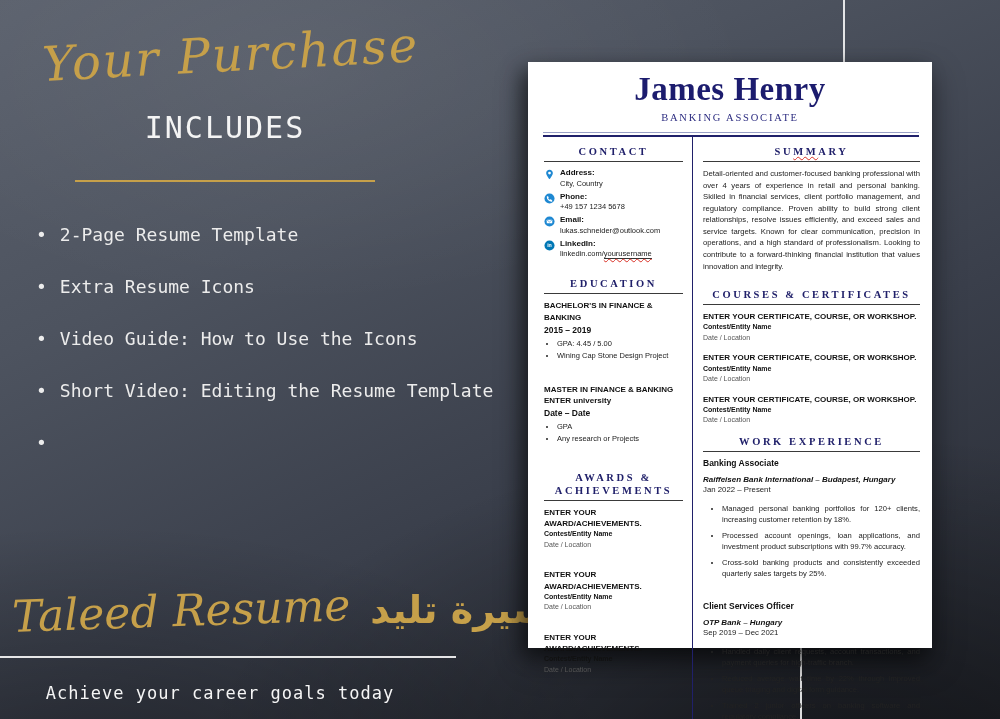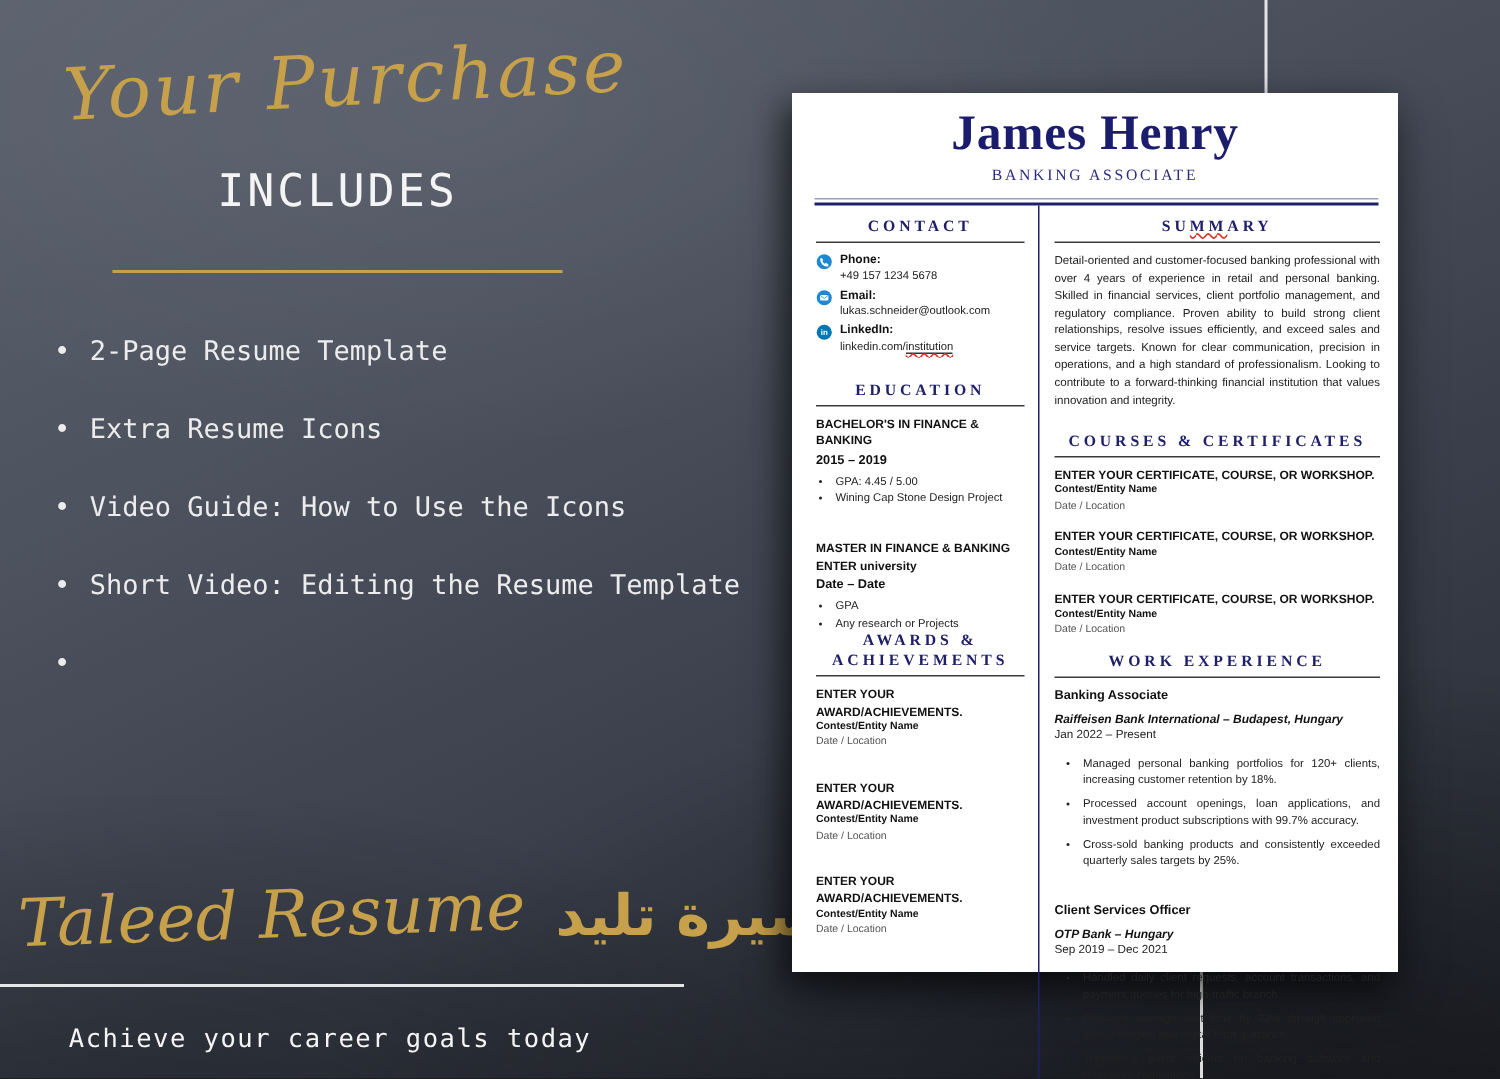--- a/index.html
+++ b/index.html
@@ -53,21 +53,21 @@
     color:#20206a;text-align:center;border-bottom:1.3px solid #3a3a3a;padding-bottom:3px;margin-bottom:6px;
     line-height:1.25;}
   
   .c-entry{display:flex;gap:5px;margin-bottom:1px;}
   .cicon{flex:0 0 11px;width:11px;height:11px;margin-top:1px;}
   .cicon svg{display:block;width:11px;height:11px;}
   .c-label{font-size:8px;font-weight:bold;color:#111;line-height:1.3;}
   .c-val{font-size:7.5px;color:#222;line-height:1.35;margin-bottom:2px;}
   .lnk{border-bottom:.8px solid #333;text-decoration:underline wavy #d93025 1px;text-underline-offset:2px;cursor:pointer;}
   
-  .gap16{margin-top:16px;} .gap22{margin-top:22px;} .gap26{}
+  .gap16{margin-top:16px;} .gap22{margin-top:22px;} .gap26{margin-top:26px;}
   .b8{font-size:8px;font-weight:bold;color:#111;line-height:1.45;}
   .b85{font-size:8.5px;font-weight:bold;color:#111;line-height:1.5;}
   .ul-sm{margin:2px 0 0 0;padding-left:13px;}
   .ul-sm li{font-size:7.5px;color:#222;line-height:1.55;}
   .award{margin-bottom:19px;}
   .award .t{font-size:8px;font-weight:bold;color:#111;line-height:1.4;}
   .meta-b{font-size:7px;font-weight:bold;color:#111;line-height:1.5;}
   .meta{font-size:7px;color:#555;line-height:1.5;}
   
   .summary-text{font-size:7.7px;line-height:1.5;text-align:justify;color:#222;margin-top:2px;}
@@ -130,20 +130,32 @@
     </div>
     <div class="header-rule"></div>
 
     <div class="cols">
 
       <div class="col-left">
 
         <div>
           <div class="sec-h">CONTACT</div>
 
+          <div class="c-entry">
+            <span class="cicon">
+              <svg viewBox="0 0 24 24">
+                  <path fill="#1e88d2" d="M12 1.5C7.9 1.5 4.7 4.7 4.7 8.8c0 5.4 7.3 13.7 7.3 13.7s7.3-8.3 7.3-13.7c0-4.1-3.2-7.3-7.3-7.3z"></path>
+                  <circle cx="12" cy="8.8" r="3" fill="#fff"></circle>
+                </svg>
+            </span>
+            <div>
+              <div class="c-label">Address:</div>
+              <div class="c-val">City, Country</div>
+            </div>
+          </div>
 
           <div class="c-entry">
             <span class="cicon">
               <svg viewBox="0 0 24 24">
                   <circle cx="12" cy="12" r="11" fill="#1e88d2"></circle>
                   <path fill="#fff" d="M16.4 14.7l-2-0.9a.9.9 0 0 0-1 .2l-.8.8a8 8 0 0 1-3.4-3.4l.8-.8a.9.9 0 0 0 .2-1l-.9-2a.9.9 0 0 0-.8-.6H7.2c-.7 0-1.2.6-1.2 1.2A10.8 10.8 0 0 0 16.8 19c.7 0 1.2-.5 1.2-1.2v-1.3a.9.9 0 0 0-.6-.8z"></path>
                 </svg>
             </span>
             <div>
               <div class="c-label">Phone:</div>
@@ -167,21 +179,21 @@
 
           <div class="c-entry">
             <span class="cicon">
               <svg viewBox="0 0 24 24">
                   <circle cx="12" cy="12" r="11" fill="#0077b5"></circle>
                   <text x="12" y="16.2" text-anchor="middle" font-size="11.5" font-weight="bold" fill="#fff" font-family="Liberation Sans, sans-serif">in</text>
                 </svg>
             </span>
             <div>
               <div class="c-label">LinkedIn:</div>
-              <div class="c-val"><span>linkedin.com/</span><span class="lnk">institution</span></div>
+              <div class="c-val"><span>linkedin.com/</span><span class="lnk">yourusername</span></div>
             </div>
           </div>
         </div>
 
         <div class="gap16">
           <div class="sec-h">EDUCATION</div>
 
           <div>
             <div class="b8">BACHELOR'S IN FINANCE &amp; BANKING</div>
             <div class="b85">2015 – 2019</div>

